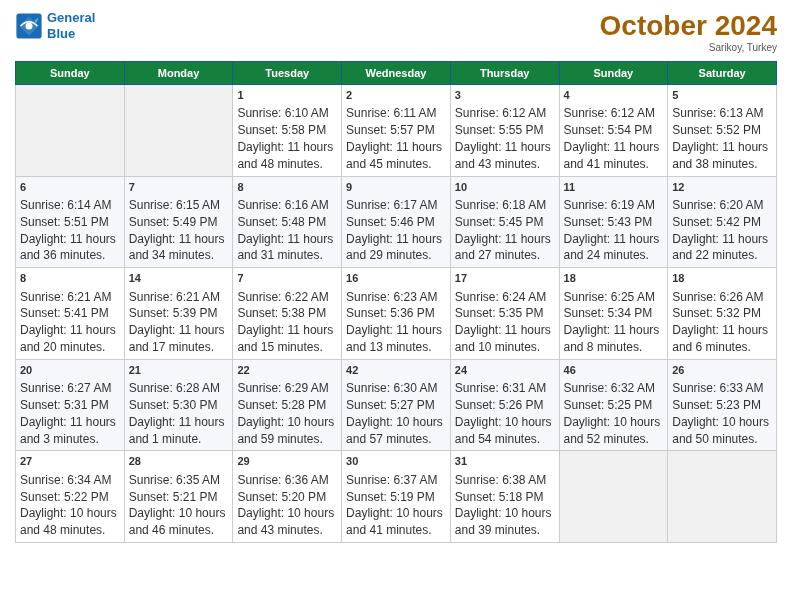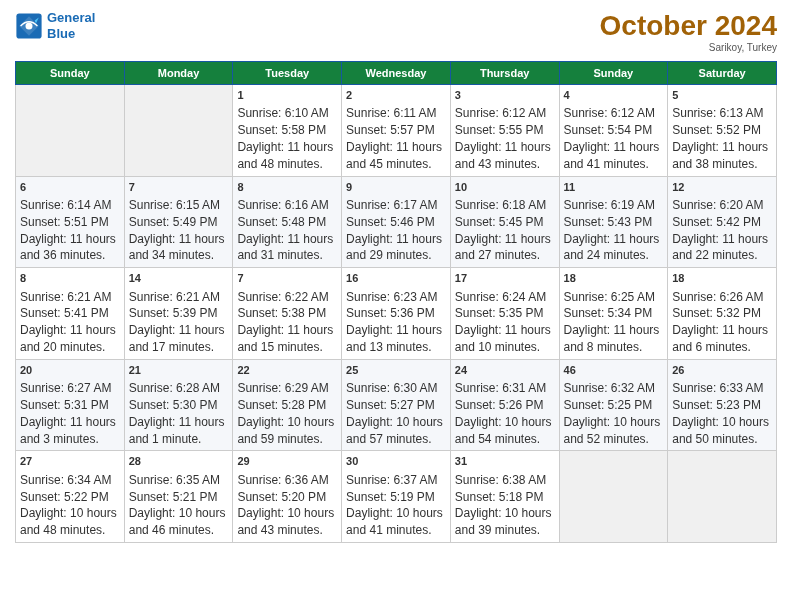--- a/index.html
+++ b/index.html
@@ -224,21 +224,21 @@
           </td>
           <td>
             <span class="day-num">21</span>
             <div class="cell-text">Sunrise: 6:28 AM<br>Sunset: 5:30 PM<br>Daylight: 11 hours and 1 minute.</div>
           </td>
           <td>
             <span class="day-num">22</span>
             <div class="cell-text">Sunrise: 6:29 AM<br>Sunset: 5:28 PM<br>Daylight: 10 hours and 59 minutes.</div>
           </td>
           <td>
-            <span class="day-num">25</span>
+            <span class="day-num">42</span>
             <div class="cell-text">Sunrise: 6:30 AM<br>Sunset: 5:27 PM<br>Daylight: 10 hours and 57 minutes.</div>
           </td>
           <td>
             <span class="day-num">24</span>
             <div class="cell-text">Sunrise: 6:31 AM<br>Sunset: 5:26 PM<br>Daylight: 10 hours and 54 minutes.</div>
           </td>
           <td>
             <span class="day-num">46</span>
             <div class="cell-text">Sunrise: 6:32 AM<br>Sunset: 5:25 PM<br>Daylight: 10 hours and 52 minutes.</div>
           </td>

